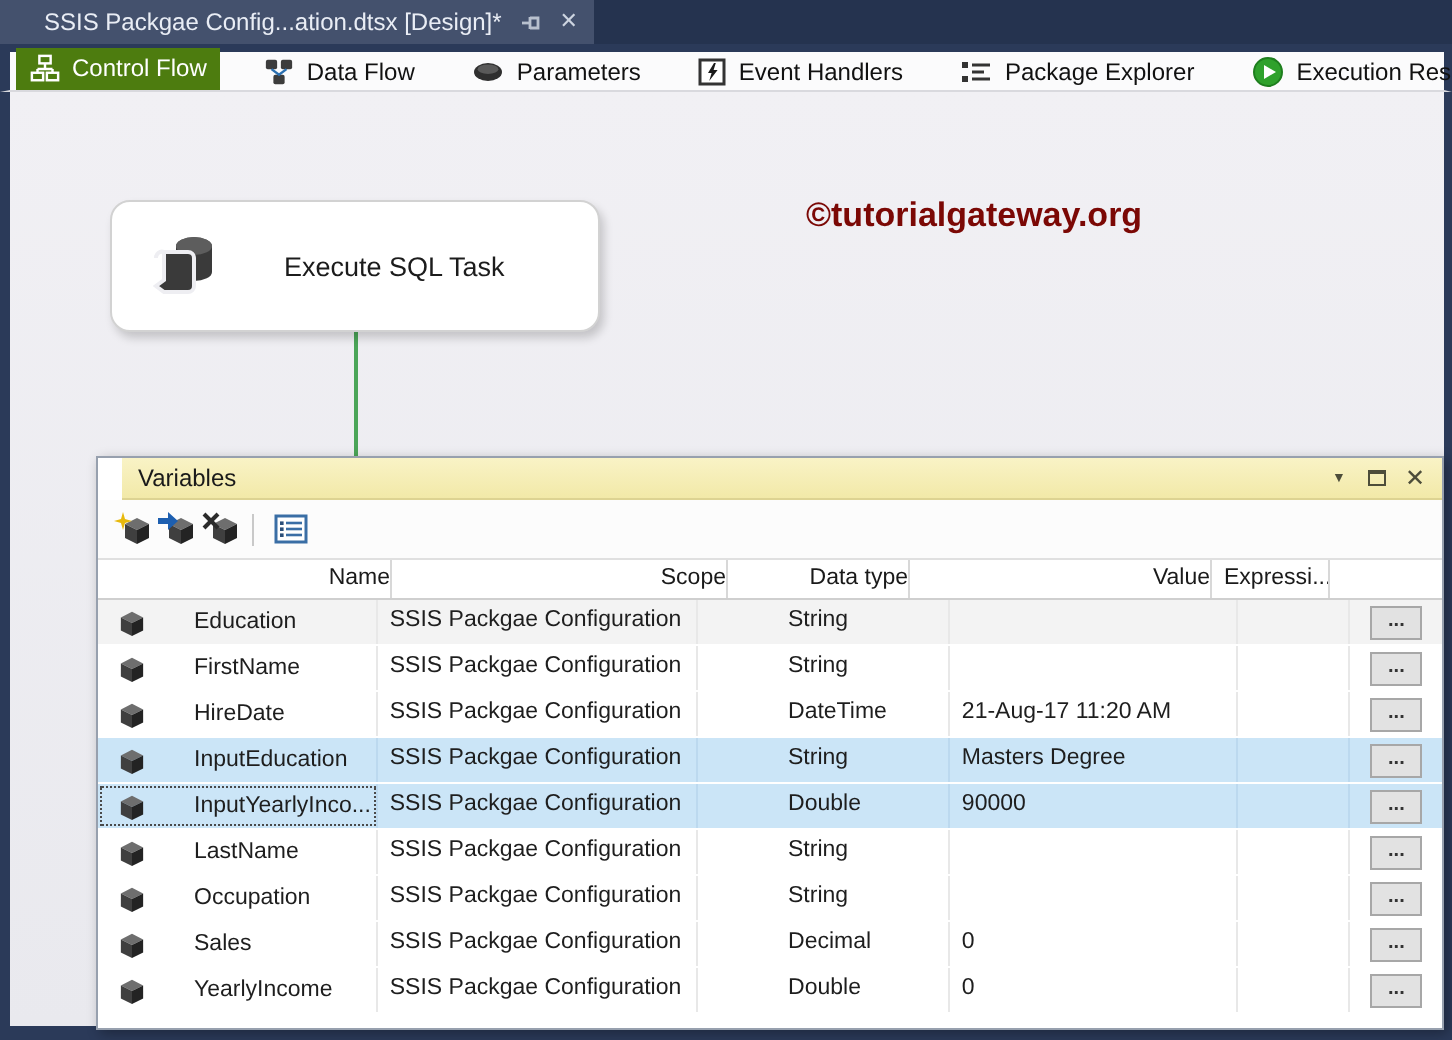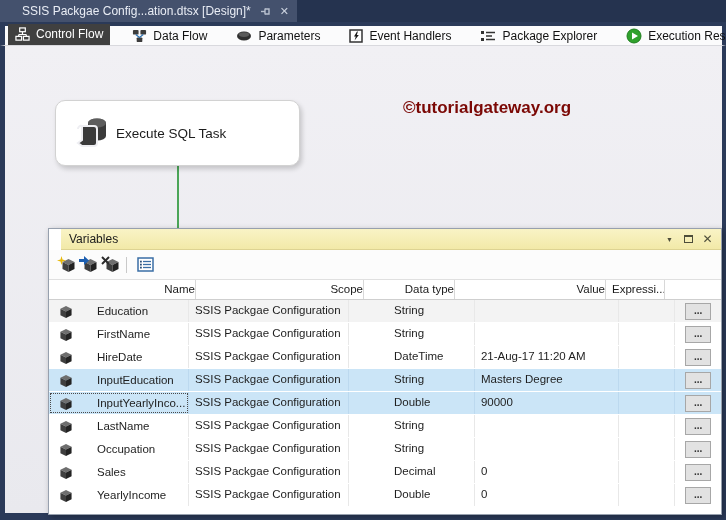--- a/index.html
+++ b/index.html
@@ -14,28 +14,28 @@
   .tabstrip{position:absolute;top:0;left:0;right:0;height:22px;background:#25334f;display:flex;}
   .doc-tab{height:22px;background:#44516d;color:#e9edf5;display:flex;align-items:center;
     padding:0 8px 0 22px;gap:9px;font-size:12px;white-space:nowrap;}
   .doc-tab .ticon{display:inline-flex;opacity:.85;}
   .doc-tab .close-x{font-size:11px;line-height:1;color:#cdd4e0;}
   
   .designer-bar{position:absolute;top:22px;left:0;right:0;height:24px;background:#fbfbfc;
     border-top:4px solid #2b3a59;border-left:5px solid #2b3a59;border-right:4px solid #2b3a59;
     display:flex;align-items:center;gap:15px;padding-left:3px;border-bottom:1px solid #d9d9de;}
   .dtab{display:flex;align-items:center;gap:6px;height:20px;padding:0 7px;color:#111;white-space:nowrap;}
-  .dtab.selected{background:#404040;color:#fff;margin-top:-3px;height:21px;}
+  .dtab.selected{background:#4d7c0f;color:#fff;margin-top:-3px;height:21px;}
   .dtab .dicon{display:inline-flex;}
   
   .surface{position:absolute;top:46px;left:5px;right:4px;bottom:7px;
     background:linear-gradient(#f1f0f4,#e9e9ee);}
   .task-box{position:absolute;left:50px;top:54px;width:245px;height:66px;background:#fff;
     border:1px solid #d2d2d2;border-radius:10px;box-shadow:2px 3px 5px rgba(0,0,0,.18);
-    display:flex;align-items:center;gap:6px;padding-left:16px;}
+    display:flex;align-items:center;gap:32px;padding-left:16px;}
   .task-box .task-label{font-size:13.5px;color:#1c1c1c;}
   .connector{position:absolute;left:172px;top:119px;width:2px;height:64px;background:#4ba558;}
   .watermark{position:absolute;left:398px;top:52px;font-size:17px;font-weight:bold;color:#7b0805;}
   
   .variables{position:absolute;left:43px;top:182px;width:674px;height:287px;background:#fff;
     border:1px solid #97a0ae;box-shadow:2px 2px 6px rgba(0,0,0,.3);}
   .var-titlebar{height:21px;background:linear-gradient(#f9f3c6,#f2e9a8);border-bottom:1px solid #ddd392;
     display:flex;align-items:center;padding:0 6px 0 8px;margin-left:12px;}
   .var-title{flex:1;font-size:12px;color:#1a1a1a;}
   .win-btn{display:inline-flex;align-items:center;justify-content:center;width:15px;height:15px;

